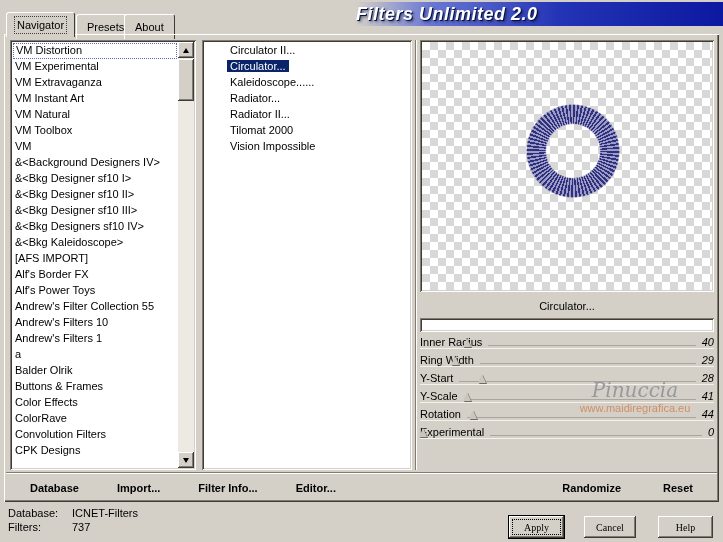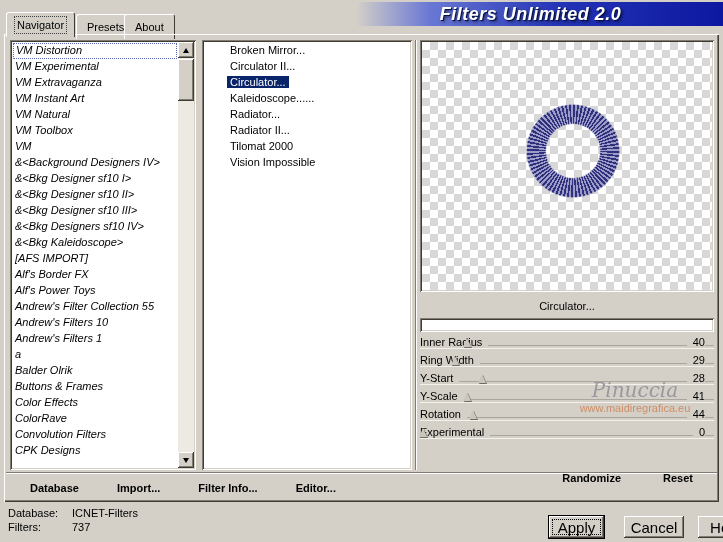--- a/index.html
+++ b/index.html
@@ -9,21 +9,21 @@
     width: 723px; height: 542px;
     background: var(--face, #d4d0c8);
     font-family: "Liberation Sans", sans-serif;
     font-size: 11px; color:#000;
     overflow: hidden;
   }
 
   
   .banner {
     position:absolute; left:356px; top:2px; width:367px; height:24px;
-    display:flex; align-items:center; justify-content:center; padding-right:18px;
+    display:flex; align-items:center; justify-content:flex-start; padding-right:18px;
     background: linear-gradient(90deg, var(--face,#d4d0c8) 0%, #6a78d4 20%, #2434b6 55%, var(--banner-blue,#0c18a0) 100%);
   }
   .banner span {
     font-size:18px; font-weight:bold; font-style:italic; color:#fff; letter-spacing:.5px;
     text-shadow: 1px 1px 0 #00104a, 2px 2px 3px rgba(0,0,0,.55);
   }
 
   
   .tab {
     position:absolute; display:flex; align-items:center; justify-content:center;
@@ -42,21 +42,21 @@
     position:absolute; left:4px; top:34px; width:715px; height:468px;
     box-shadow: inset 1px 1px 0 #fff, inset -1px -1px 0 #403c34, inset -2px -2px 0 #807c74;
   }
 
   
   .listbox {
     position:absolute; background:#fff;
     box-shadow: inset 1px 1px 0 #807c74, inset -1px -1px 0 #fff,
                 inset 2px 2px 0 #403c34, inset -2px -2px 0 var(--face,#d4d0c8);
   }
-  #category-list { left:10px; top:40px; width:186px; height:430px;font-style:italic; }
+  #category-list { left:10px; top:40px; width:186px; height:430px; }
   #category-list .items { position:absolute; left:3px; top:3px; right:19px; bottom:3px; overflow:hidden; }
   #filter-list { left:202px; top:40px; width:210px; height:430px; }
   #filter-list .items { position:absolute; left:3px; top:3px; right:3px; bottom:3px; overflow:hidden; padding-left:22px; }
 
   .list-item { height:16px; line-height:15px; padding:0 2px; white-space:nowrap; }
   .list-item.focused { border:1px dotted #5a6ab4; line-height:13px; }
   .filter-item { height:16px; line-height:15px; white-space:nowrap; }
   .filter-item span { padding:0 3px; }
   .filter-item.selected span { background:var(--selection,#0a246a); color:#fff; }
 
@@ -102,58 +102,57 @@
   }
 
   
   .params { position:absolute; left:420px; top:334px; width:294px; }
   .param-row { position:relative; height:18px; }
   .param-row::after {
     content:""; position:absolute; left:0; right:0; top:11px; height:2px;
     border-top:1px solid #aaa69e; border-bottom:1px solid #f4f2ec;
   }
   .param-label { position:absolute; left:0; top:2px; background:var(--face,#d4d0c8); padding-right:6px; z-index:1; }
-  .param-value { position:absolute; right:9px; top:2px; background:var(--face,#d4d0c8); padding-left:6px; z-index:1; }
+  .param-value { position:absolute; right:0; top:2px; background:var(--face,#d4d0c8); padding-left:6px; z-index:1;font-style:italic; }
   .param-thumb {
     position:absolute; top:4px; width:0; height:0; z-index:2;
     border-left:4px solid transparent; border-right:4px solid transparent;
     border-bottom:9px solid #cac6be;
     filter: drop-shadow(1px 1px 0 #6e6a62);
   }
 
   
   .watermark { position:absolute; left:545px; top:378px; width:180px; text-align:center; z-index:3; pointer-events:none; }
   .wm-name { font-family:"DejaVu Serif", serif; font-style:italic; font-size:20px; color:var(--watermark-gray,#8f8f98); opacity:.85; }
   .wm-url { font-size:11px; color:var(--watermark-url,#cf8e66); }
 
   
   .hgroove { position:absolute; left:6px; top:472px; width:711px; height:2px;
     border-top:1px solid #807c74; border-bottom:1px solid #fff; }
   .actions-left {
     position:absolute; left:4px; top:477px; width:410px; height:21px;
     display:flex; align-items:center; justify-content:space-between; padding:0 78px 0 26px;
   }
   .actions-right {
-    position:absolute; left:418px; top:467px; width:301px; height:21px;
+    position:absolute; left:418px; top:477px; width:301px; height:21px;
     display:flex; align-items:center; justify-content:flex-end; gap:42px; padding-right:26px;
   }
   .action-label { font-weight:bold; background:none; border:none; font-family:inherit; font-size:11px; padding:0; cursor:default; }
 
   
   .status { position:absolute; left:8px; top:507px; display:grid; grid-template-columns:56px auto; column-gap:8px; row-gap:2px; }
   .btn {
     position:absolute; height:22px; background:var(--face,#d4d0c8);
-    border:none; font-family:Liberation Sans, sans-serif; font-size:15px; text-align:center;
+    border:none; font-family:Liberation Serif, serif; font-size:10px; text-align:center;
     box-shadow: inset -1px -1px 0 #403c34, inset 1px 1px 0 #fff, inset -2px -2px 0 #807c74;
-    margin-left: 40px;
   }
   #apply-btn { left:509px; top:516px; width:55px;
     box-shadow: 0 0 0 1px #000, inset -1px -1px 0 #403c34, inset 1px 1px 0 #fff, inset -2px -2px 0 #807c74;
     outline:1px dotted #000; outline-offset:-4px; }
-  #cancel-btn { left:584px; top:516px; width:60px; }
+  #cancel-btn { left:584px; top:516px; width:52px; }
   #help-btn { left:658px; top:516px; width:55px; }
 </style>
 </head>
 <body>
 
 <div class="banner">
   <span>Filters Unlimited 2.0</span>
 </div>
 
 <div class="tab active">
@@ -203,21 +202,20 @@
       </div>
     <div class="sb-thumb"></div>
     <div class="sb-btn down">
         <div class="tri-down"></div>
       </div>
   </div>
 </div>
 
 <div class="listbox" id="filter-list">
   <div class="items" id="flt-items">
-      <div class="filter-item"><span>Broken Mirror...</span></div>
       <div class="filter-item"><span>Circulator II...</span></div>
       <div class="filter-item selected"><span>Circulator...</span></div>
       <div class="filter-item"><span>Kaleidoscope......</span></div>
       <div class="filter-item"><span>Radiator...</span></div>
       <div class="filter-item"><span>Radiator II...</span></div>
       <div class="filter-item"><span>Tilomat 2000</span></div>
       <div class="filter-item"><span>Vision Impossible</span></div>
     </div>
 </div>
 

